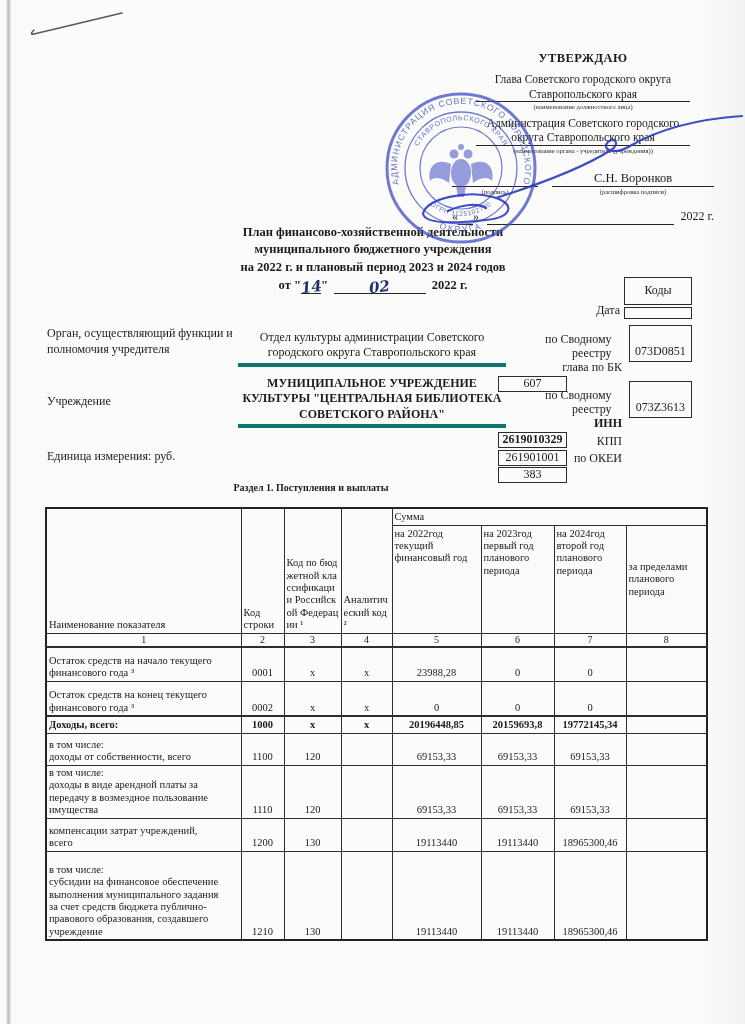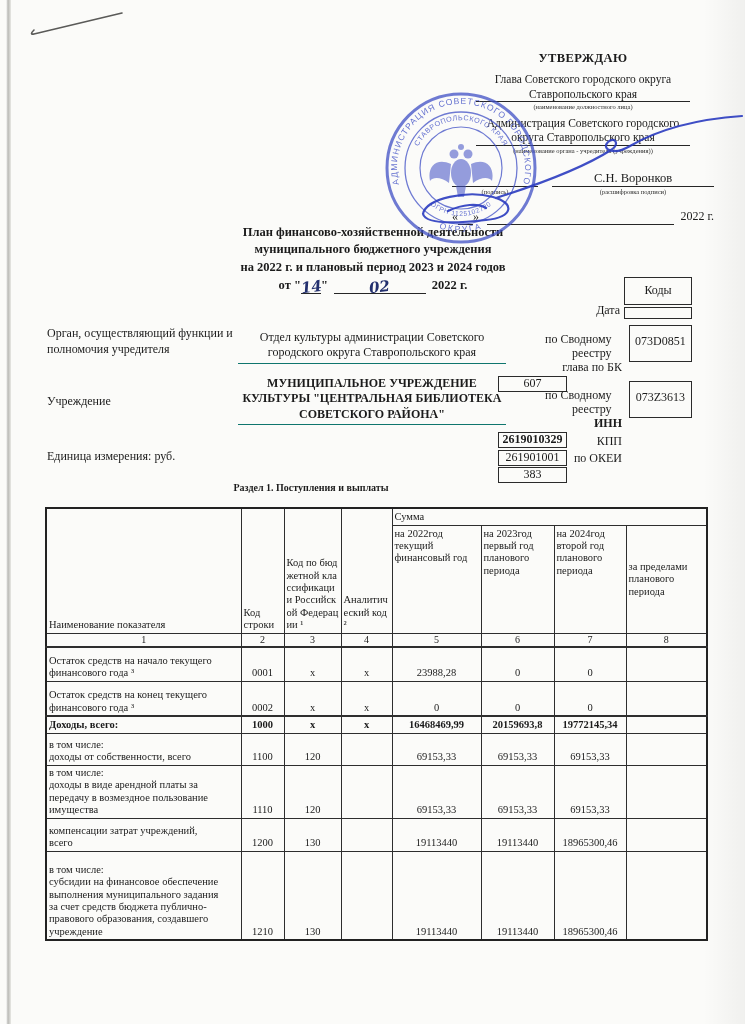--- a/index.html
+++ b/index.html
@@ -39,27 +39,27 @@
   .day-slot{display:inline-block;width:20px;border-bottom:1px solid #262626;height:13px;vertical-align:bottom;}
   .month-slot{display:inline-block;width:92px;border-bottom:1px solid #262626;height:13px;
         vertical-align:bottom;margin:0 6px;}
   
   .codes{position:absolute;left:498px;top:277px;width:194px;font-size:12px;line-height:1.15;}
   .c-row{display:flex;align-items:stretch;}
   .c-label{width:124px;text-align:right;padding-right:4px;white-space:pre-line;
         display:flex;flex-direction:column;justify-content:flex-end;padding-bottom:1px;}
   .c-box{width:69px;border:1px solid #2b2b2b;box-sizing:border-box;text-align:center;
         display:flex;justify-content:center;align-items:center;}
-  .c-box.tall{align-items:flex-end;padding-bottom:12px;margin-left:13px;}
+  .c-box.tall{align-items:flex-end;padding-bottom:2px;margin-left:13px;}
   .mt-m1{margin-top:-1px;flex-direction:column;}
   .gap2{margin-top:2px;} .gap6{margin-top:6px;}
   
   .info-label{position:absolute;left:47px;font-size:12px;line-height:1.3;width:205px;}
   .info-value{position:absolute;left:238px;width:268px;text-align:center;font-size:12px;
-        line-height:1.28;white-space:pre-line;border-bottom:1px solid #0f766e;padding-bottom:2px;}
+        line-height:1.28;white-space:pre-line;border-bottom:4px solid #0f766e;padding-bottom:2px;}
   .bold{font-weight:bold;}
   .section-title{position:absolute;left:0;top:482px;width:598px;text-align:center;
         font-weight:bold;font-size:10px;padding-left:12px;}
   
   table.main{position:absolute;left:45px;top:507px;width:661px;border-collapse:collapse;
         table-layout:fixed;border:2px solid #222;}
   table.main td{border:1px solid #2e2e2e;padding:1px 2px;font-size:10.5px;line-height:1.18;
         vertical-align:bottom;overflow:hidden;}
   td.hdr{font-weight:normal;vertical-align:middle;}
   td.brk{word-break:break-all;}
@@ -231,21 +231,21 @@
       <td class="money">0</td>
       <td class="money">0</td>
       <td class="money">0</td>
       <td class="money"></td>
     </tr>
     <tr class="r2 bold-row">
       <td class="name">Доходы, всего:</td>
       <td class="val">1000</td>
       <td class="val">x</td>
       <td class="val">x</td>
-      <td class="money">16468469,99</td>
+      <td class="money">20196448,85</td>
       <td class="money">20159693,8</td>
       <td class="money">19772145,34</td>
       <td class="money"></td>
     </tr>
     <tr class="r3">
       <td class="name">в том числе:
 доходы от собственности, всего</td>
       <td class="val">1100</td>
       <td class="val">120</td>
       <td class="val"></td>

